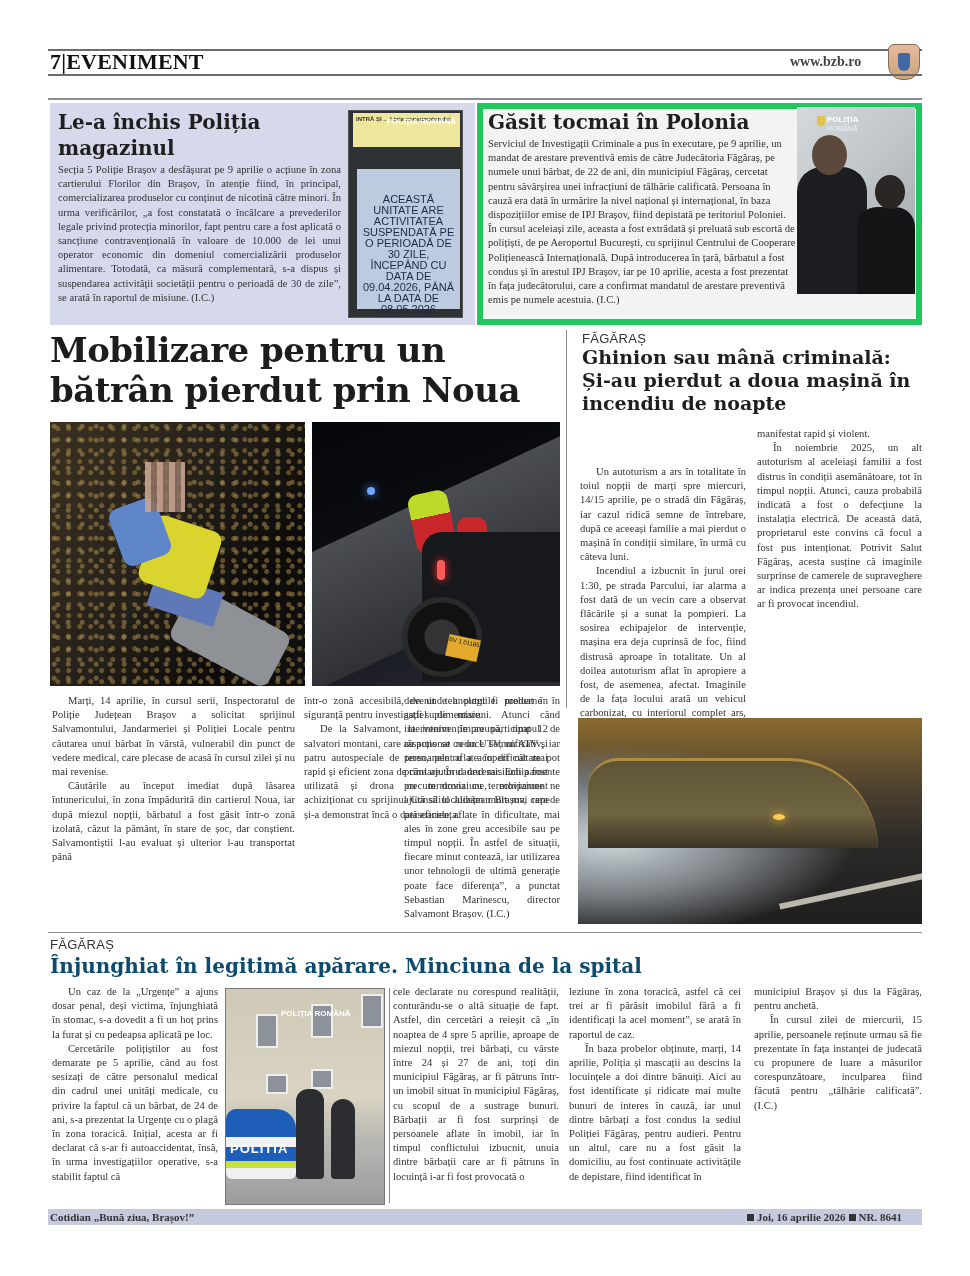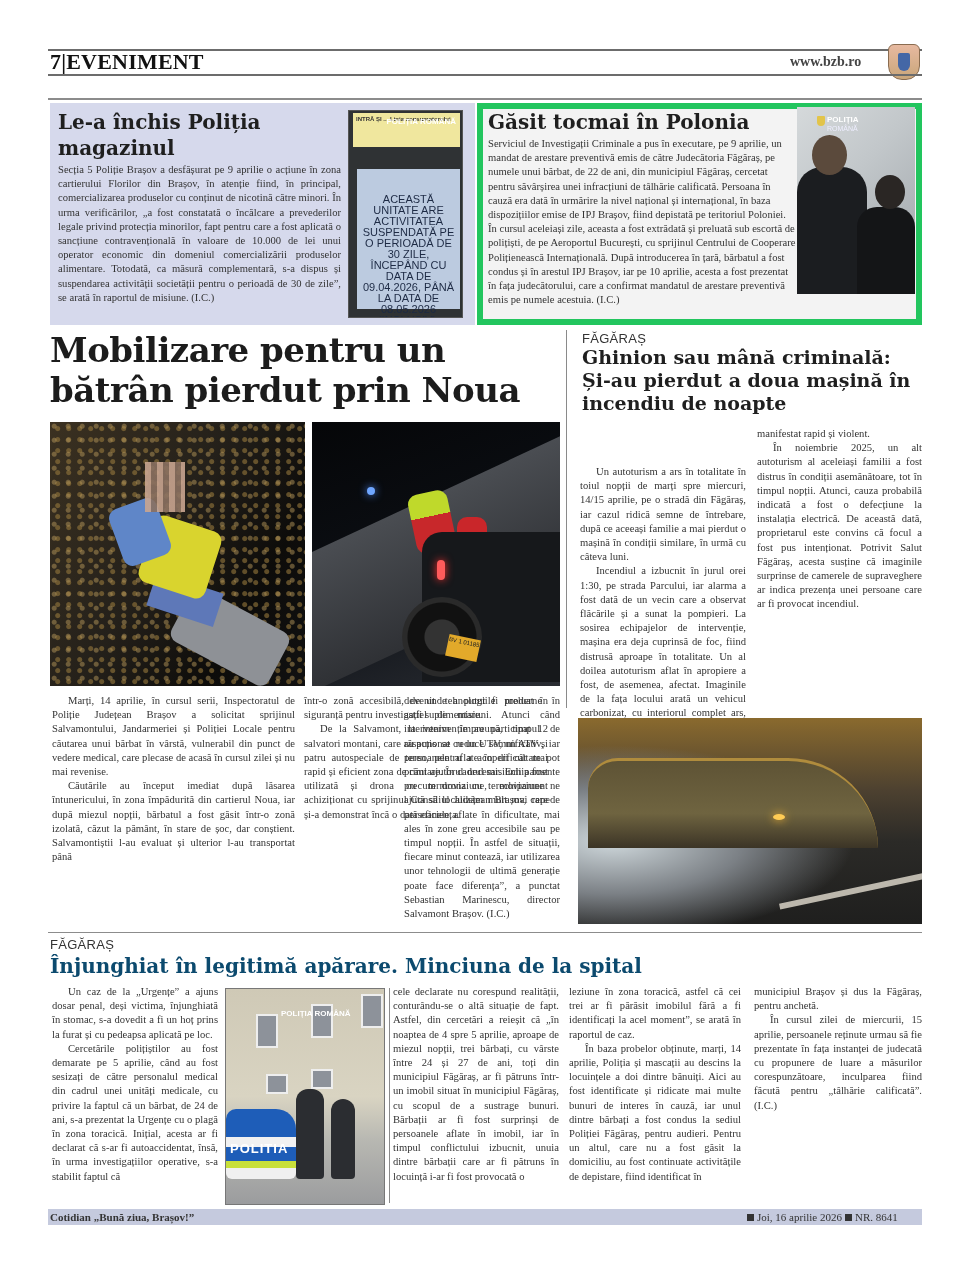--- a/index.html
+++ b/index.html
@@ -80,21 +80,21 @@
   .photo-arrest { left: 225px; top: 988px; width: 160px; height: 217px; overflow: hidden; background: linear-gradient(180deg, #cfc9b6 0%, #d9d4c2 50%, #b8b8b2 70%, #9b9c9e 100%); border: 1px solid #777; }
   .bld-win { position: absolute; width: 22px; height: 34px; background: #8d929a; border: 2px solid #eee; }
   .pcar { position: absolute; left: 0; top: 120px; width: 70px; height: 70px; background: linear-gradient(180deg, #1e5db8 0 40%, #f1f1f1 40% 55%, #1e5db8 55% 75%, #c8e03a 75% 85%, #f0f0f0 85%); border-radius: 10px 20px 6px 6px; }
   .pcar-text { position:absolute; left: 4px; top: 152px; font-family:"Liberation Sans",sans-serif; font-weight:bold; font-size:13px; color:#fff; letter-spacing:1px; }
   .person { position: absolute; background: #2b2d31; border-radius: 12px 12px 4px 4px; }
   .vrule2 { left: 389px; top: 988px; width: 1px; height: 215px; background: #8a8a8a; }
 
   
   .footer { left: 48px; top: 1209px; width: 874px; height: 16px; background: #c5cade; }
   .footer-left { left: 50px; top: 1209px; font-family: "Liberation Serif", serif; font-weight: bold; font-size: 11px; line-height: 16px; color: #333; }
-  .footer-right { left: 744px; top: 1209px; font-family: "Liberation Serif", serif; font-weight: normal; font-size: 11px; line-height: 16px; color: #333; }
+  .footer-right { left: 744px; top: 1209px; font-family: "Liberation Serif", serif; font-weight: bold; font-size: 11px; line-height: 16px; color: #333; }
   .sq { display:inline-block; width: 7px; height: 7px; background: #333; margin: 0 3px; vertical-align: 0; }
 </style>
 </head>
 <body>
 
 <div class="abs hdr-line-top"></div>
 <div class="abs hdr-title">
   <span>7</span><span>|</span><span>EVENIMENT</span>
 </div>
 <div class="abs hdr-site">www.bzb.ro</div>

